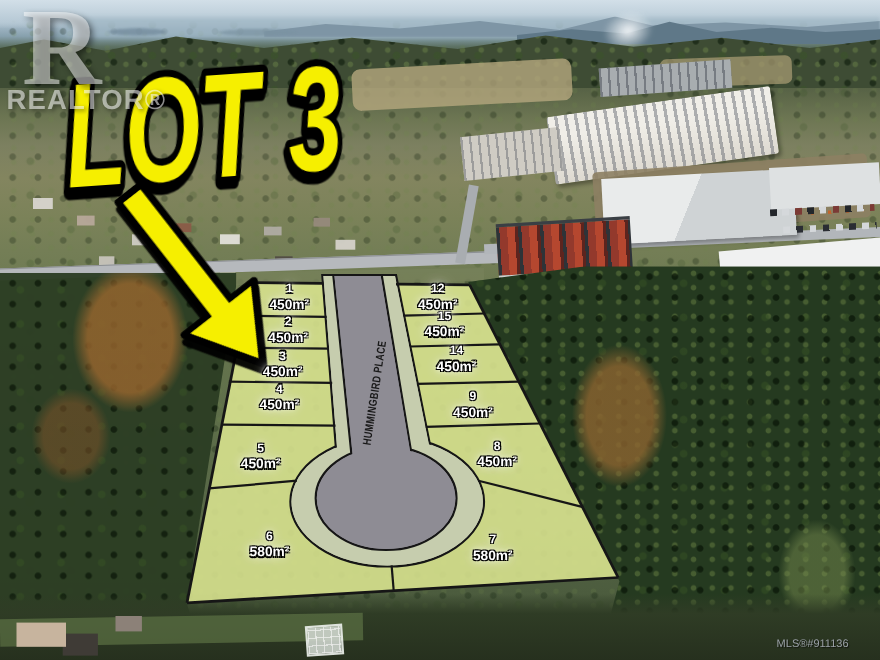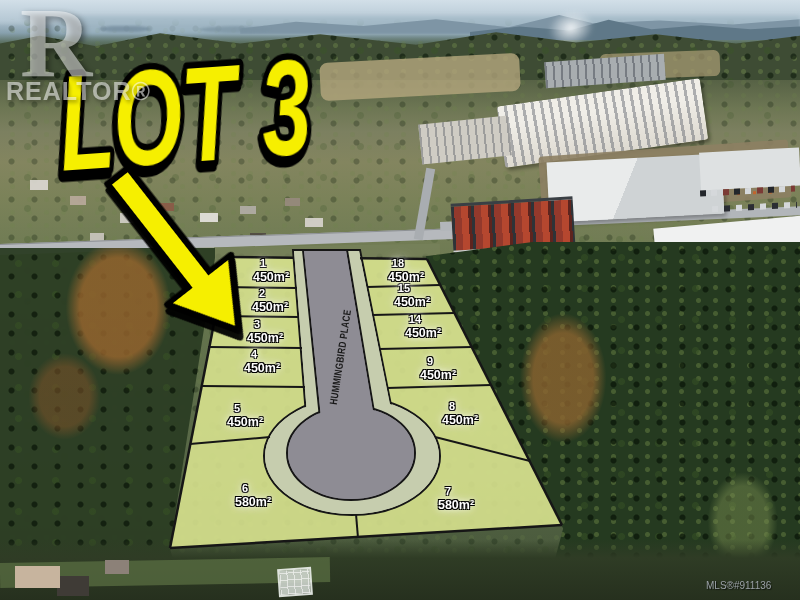--- a/index.html
+++ b/index.html
@@ -109,21 +109,21 @@
       linear-gradient(#cdd4cc,#cdd4cc);
     border:2px solid #eef2ee;}
   
   #plan-svg{left:0;top:0;width:800px;height:600px;pointer-events:none;}
   
   .lot-label{position:absolute;transform:translate(-50%,-50%);text-align:center;
     font-weight:bold;color:#fff;line-height:1.2;white-space:nowrap;
     text-shadow:-1px -1px 0 #000,1px -1px 0 #000,-1px 1px 0 #000,1px 1px 0 #000,
       0 0 5px rgba(255,255,255,.95),0 0 10px rgba(255,255,255,.85),0 0 16px rgba(255,255,255,.6);}
   .lot-num{font-size:11px;}
-  .lot-area{font-size:12.5px;padding-left:16px;}
+  .lot-area{font-size:12.5px;}
   
   #watermark{left:6px;top:0;}
   .wm-r{font-family:"Liberation Serif",serif;font-weight:bold;font-size:100px;line-height:.85;
     color:rgba(255,255,255,.5);text-shadow:3px 3px 6px rgba(0,0,0,.45);padding-left:14px;}
   .wm-text{font-size:25px;font-weight:bold;letter-spacing:1px;color:rgba(255,255,255,.55);
     margin-top:-8px;text-shadow:2px 2px 4px rgba(0,0,0,.4);}
   
   #mls{left:706px;top:580px;font-size:10px;color:#9aa0a6;text-shadow:1px 1px 1px rgba(0,0,0,.6);}
 </style>
 </head>
@@ -252,21 +252,21 @@
   </div>
   <div class="lot-label" style="left:415px;top:327px">
     <div class="lot-num">14</div>
     <div class="lot-area">450m²</div>
   </div>
   <div class="lot-label" style="left:404px;top:296px">
     <div class="lot-num">15</div>
     <div class="lot-area">450m²</div>
   </div>
   <div class="lot-label" style="left:398px;top:271px">
-    <div class="lot-num">18</div>
+    <div class="lot-num">12</div>
     <div class="lot-area">450m²</div>
   </div>
 
   <div class="abs" id="watermark">
     <div class="wm-r">R</div>
     <div class="wm-text">REALTOR®</div>
   </div>
 
   <div class="abs" id="mls">MLS®#911136</div>
 

